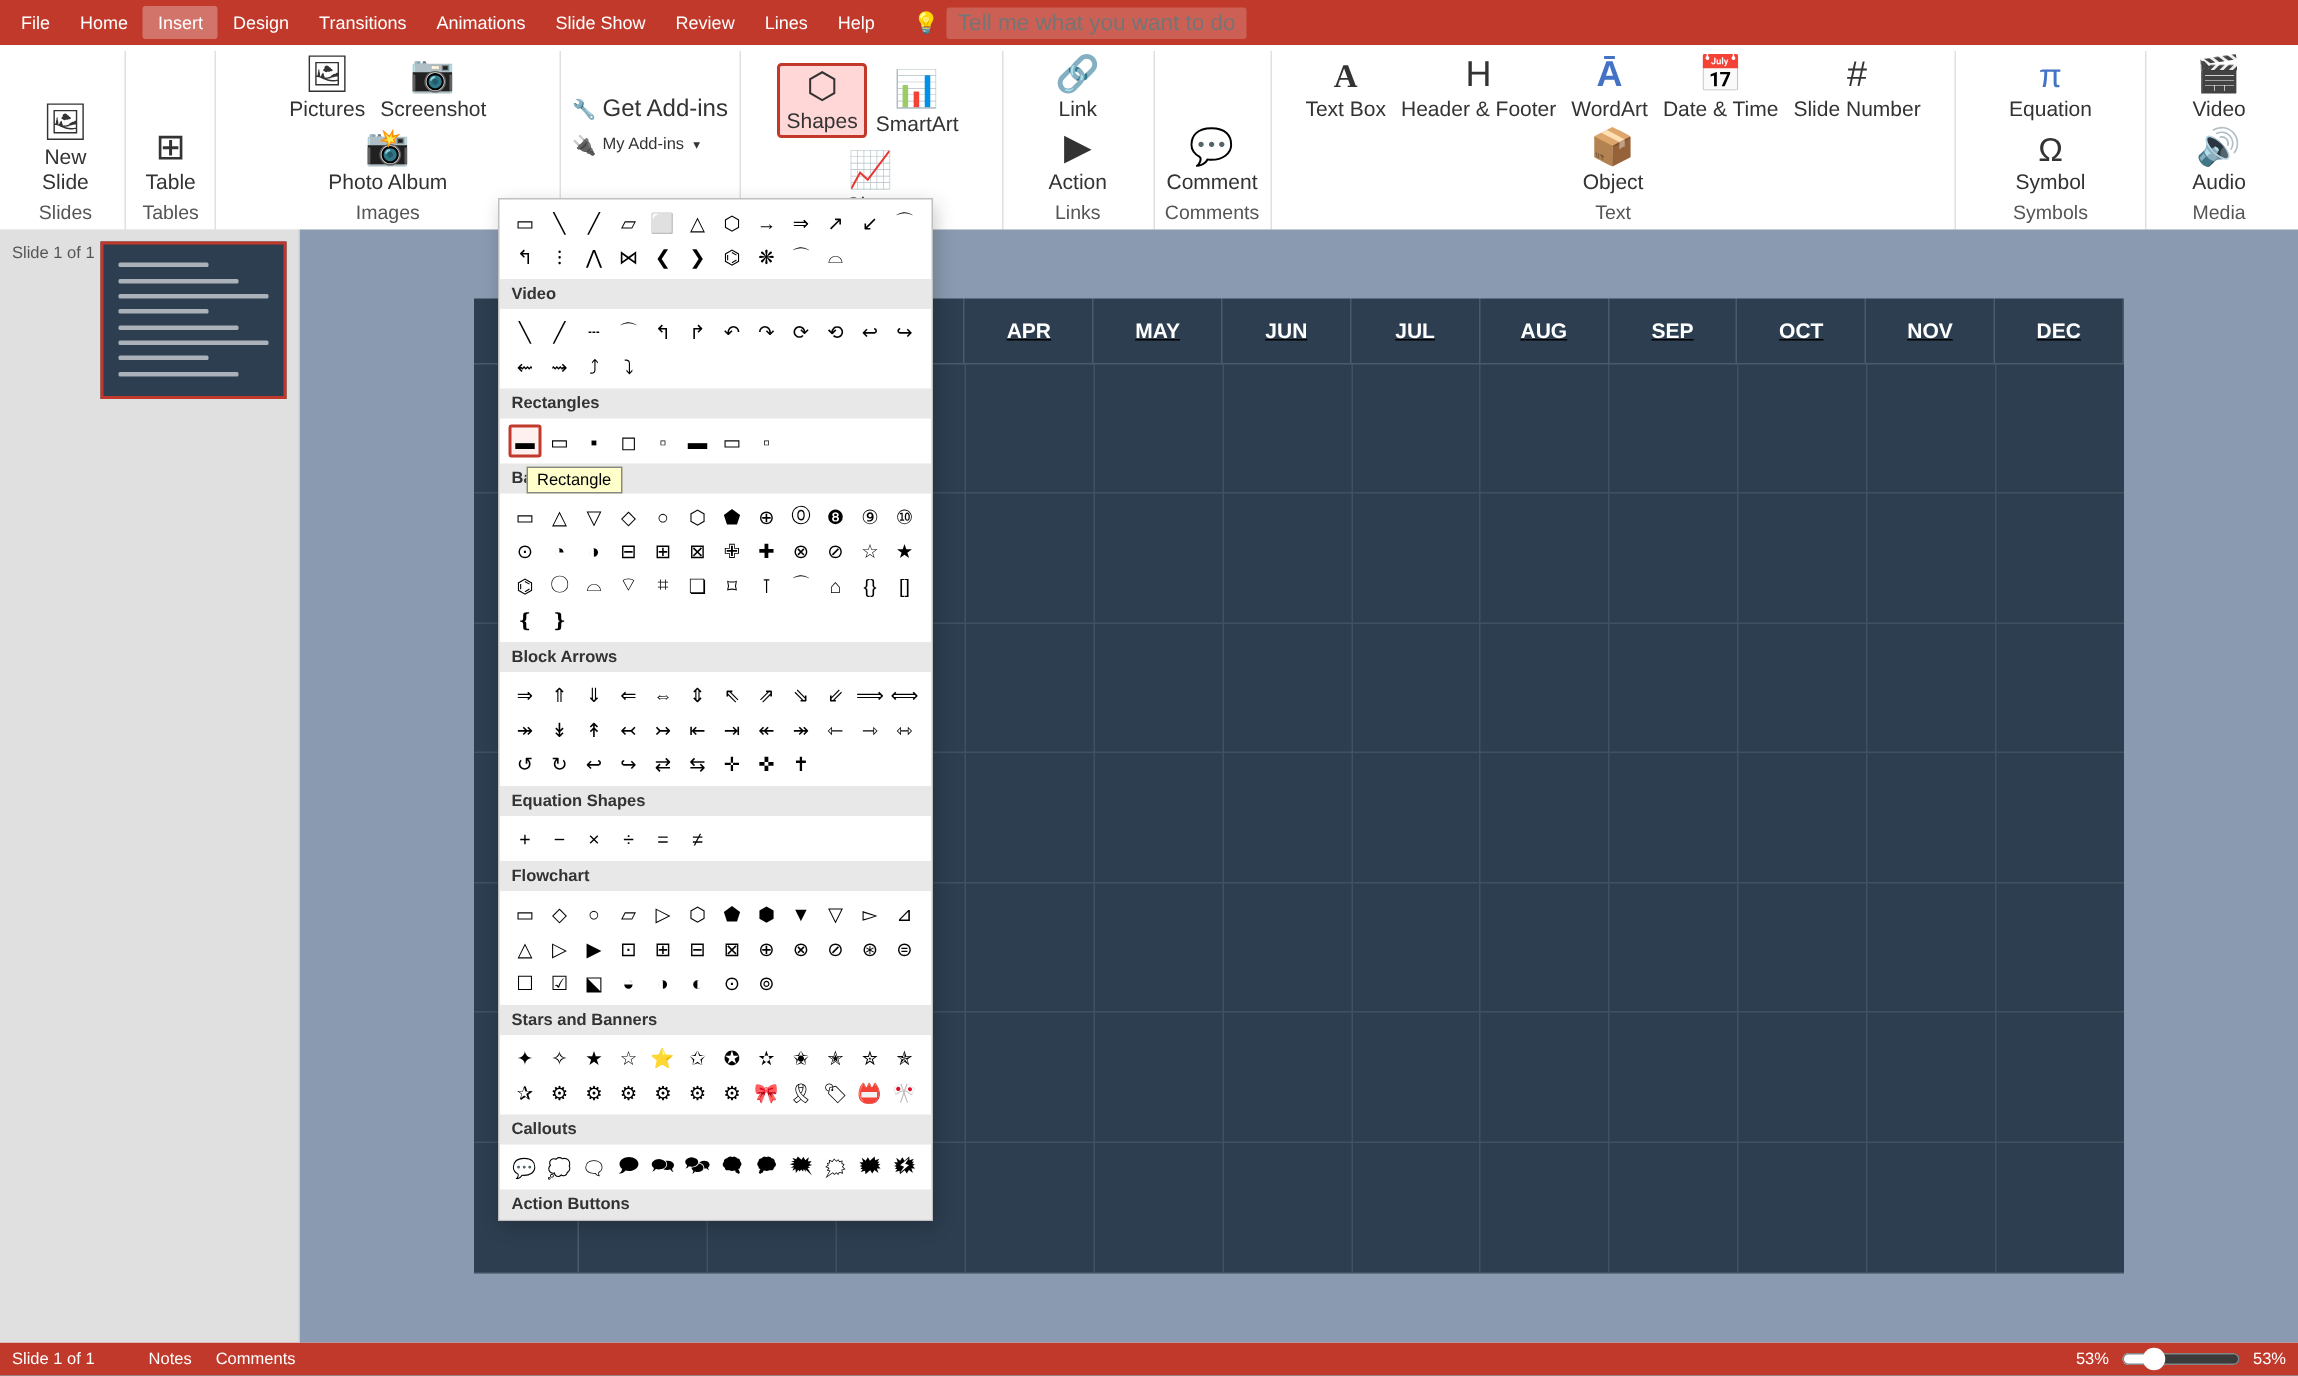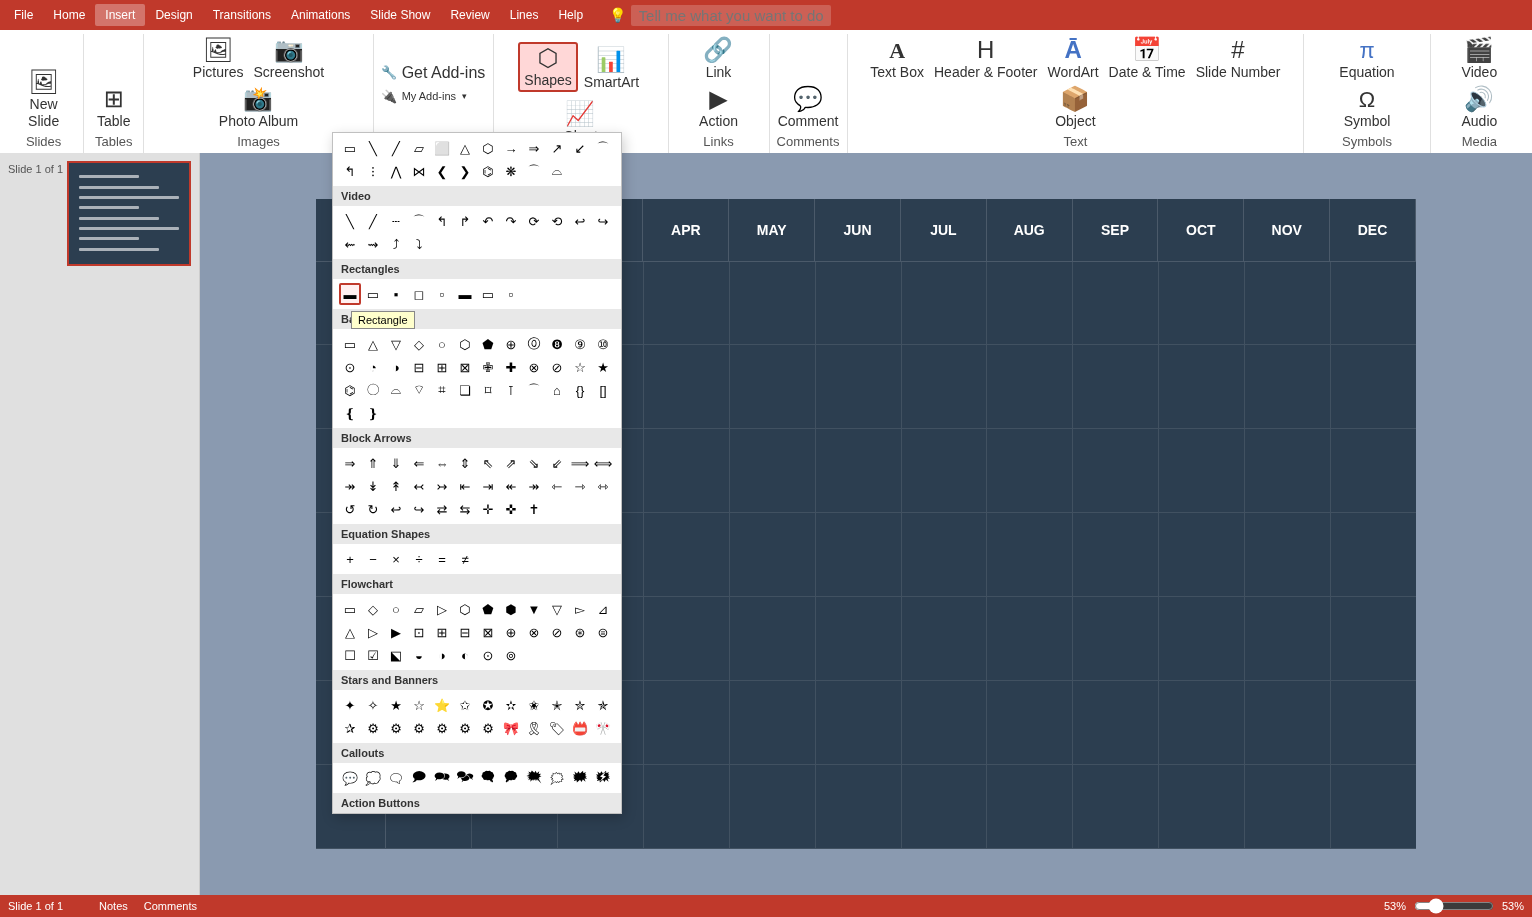--- a/index.html
+++ b/index.html
@@ -194,21 +194,22 @@
       background: #2c3e50;
       width: 1100px;
       height: 650px;
       position: relative;
       display: flex;
       flex-direction: column;
     }
     .calendar-header {
       display: flex;
       border-bottom: 1px solid rgba(255,255,255,0.15);
-      height: 63px;
+      height: 44px;
+      text-decoration: underline;
     }
     .cal-spacer { width: 70px; border-right: 1px solid rgba(255,255,255,0.15); }
     .cal-month {
       flex: 1;
       display: flex;
       align-items: center;
       justify-content: center;
       color: white;
       font-size: 14px;
       font-weight: bold;

